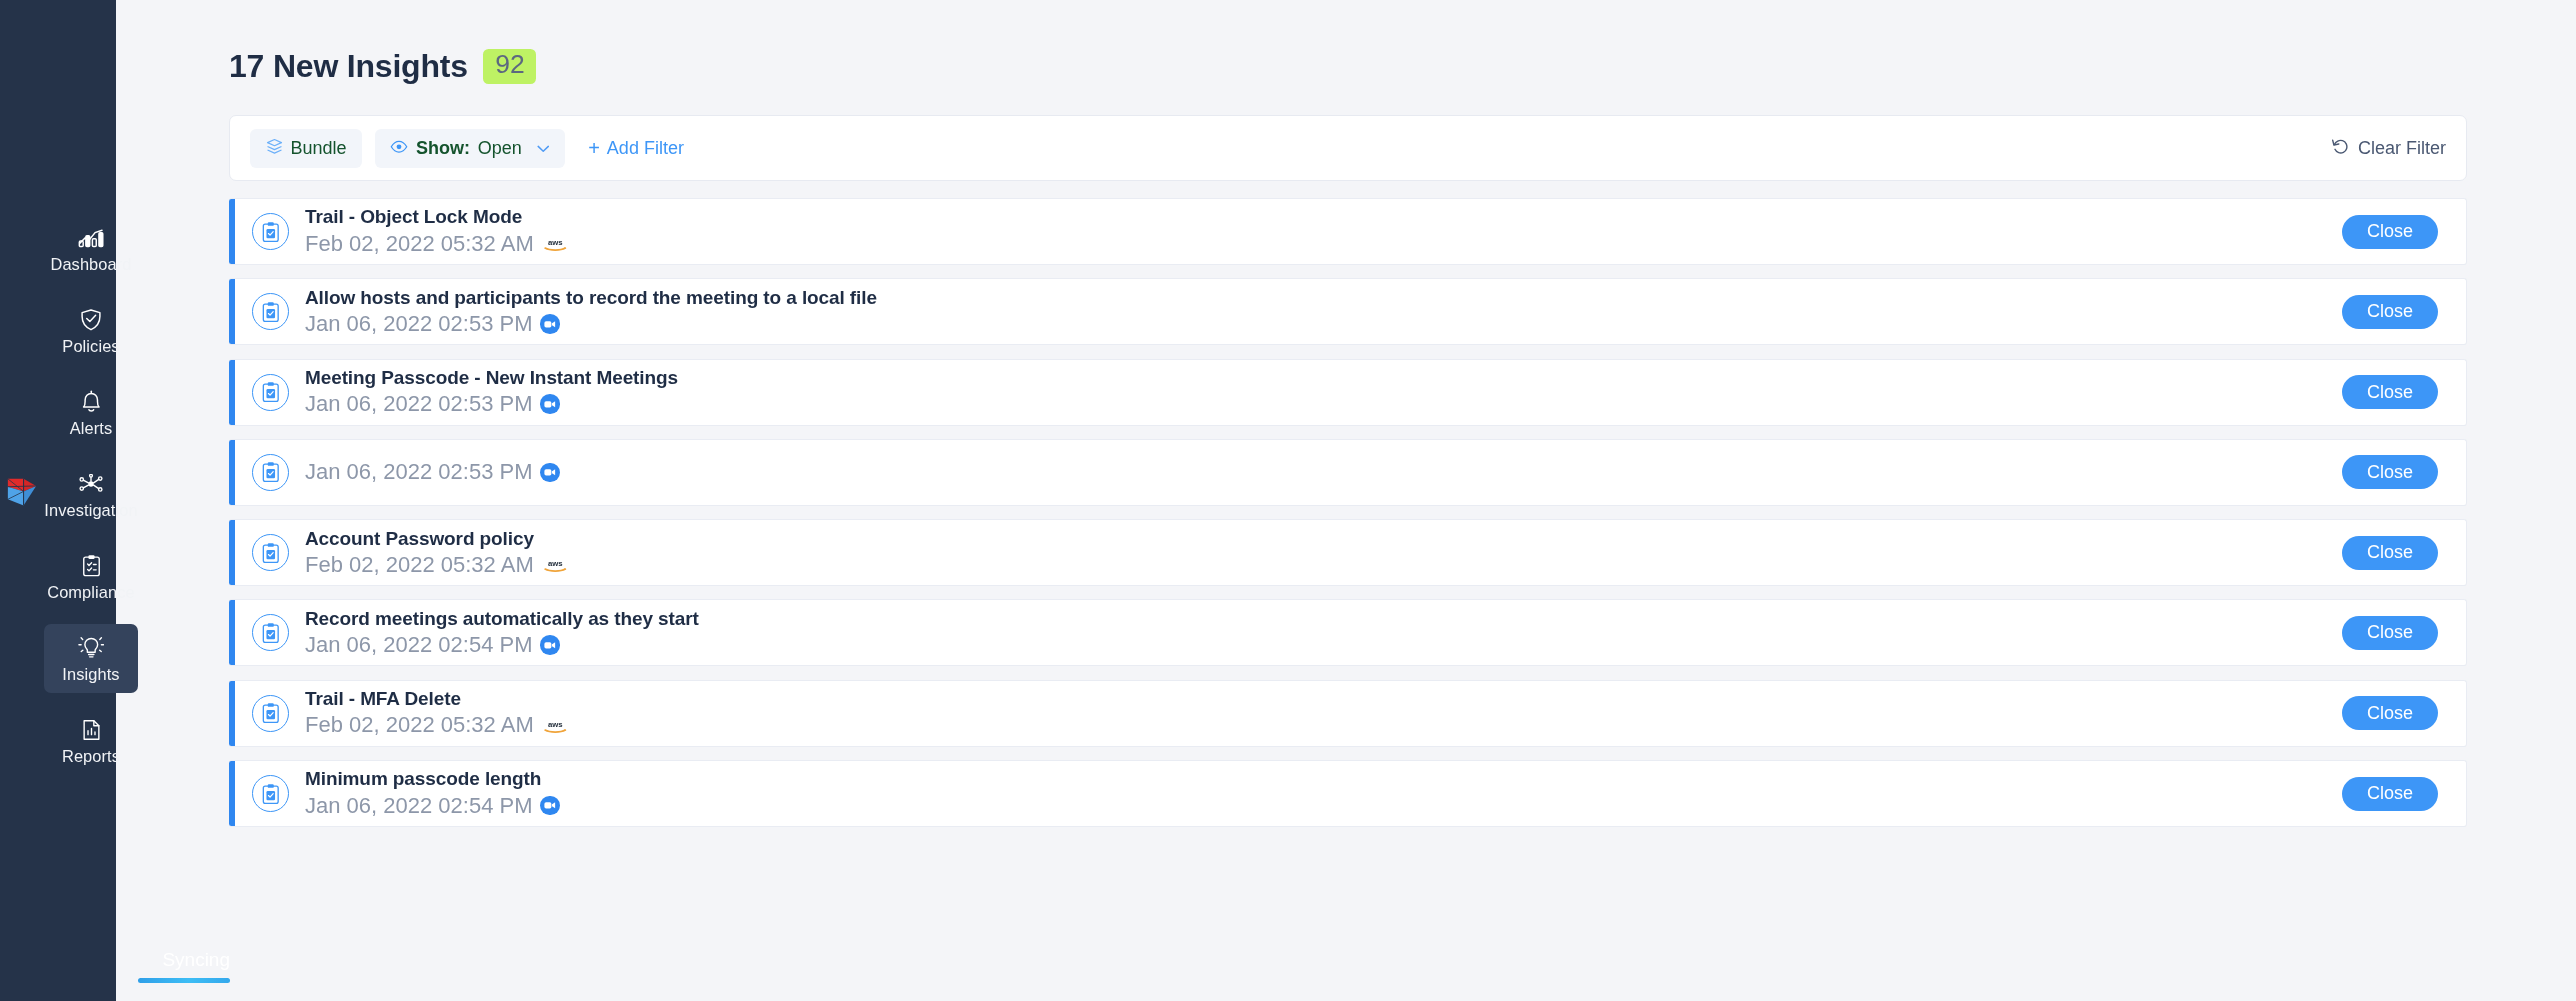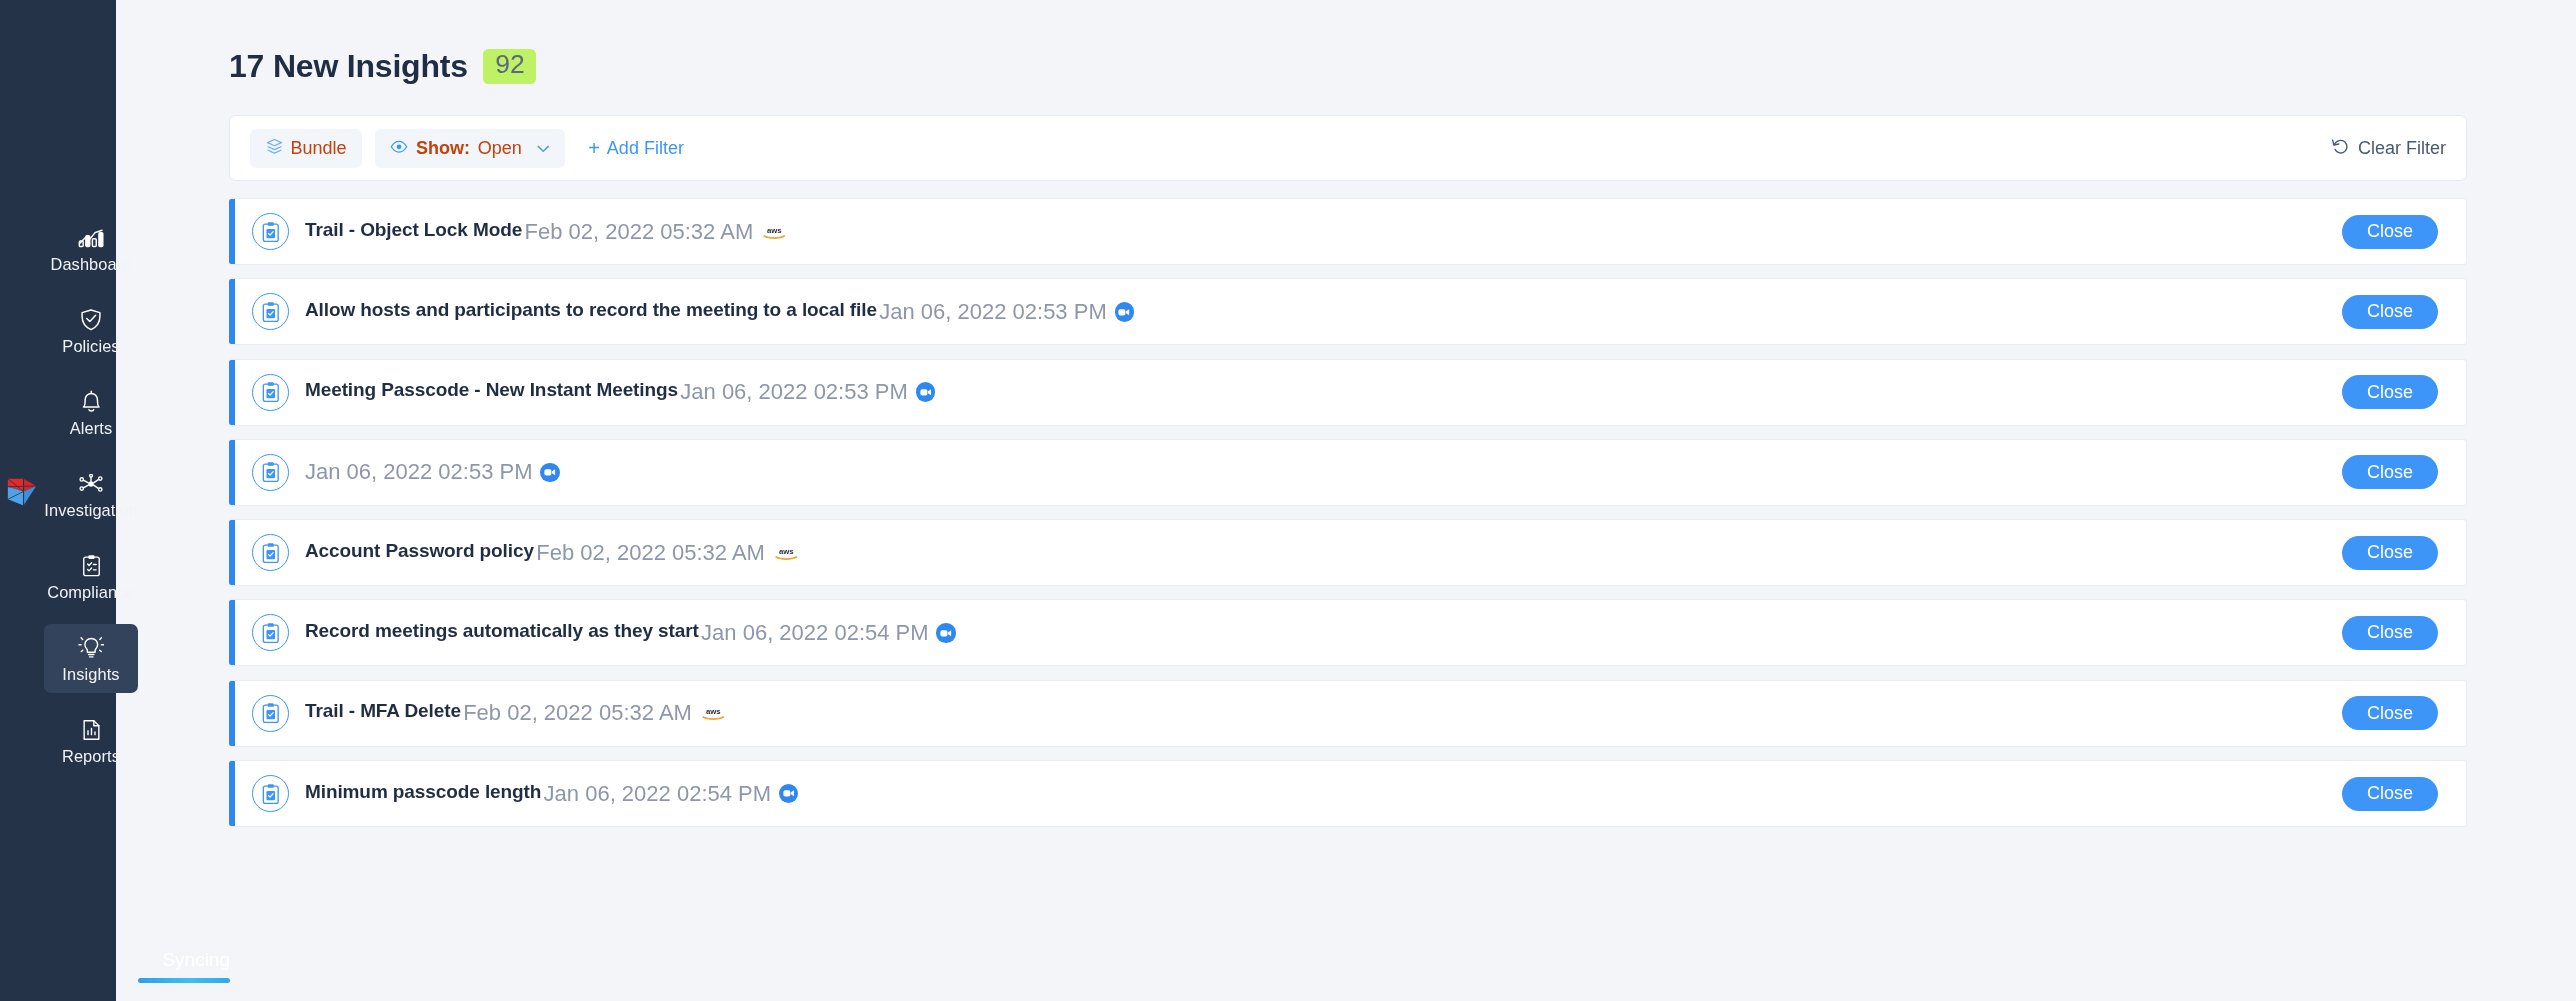--- a/index.html
+++ b/index.html
@@ -106,21 +106,21 @@
     align-items: center;
     gap: 7.8px;
     background: #f2f5fa;
     border-radius: 6.2px;
     height: 39px;
     padding: 0 15.6px;
     margin-right: 12.5px;
     cursor: pointer;
     white-space: nowrap;
   }
-  .chip-text { font-size: 18px; color: #c2410c; }
+  .chip-text { font-size: 18px; color: #14532d; }
   .chip-text b { font-weight: bold; }
   .chip-x {
     color: #b2bbcb; font-size: 19px; margin-left: 9.4px; line-height: 1;
   }
   .chevron { color: #4f9bf5; font-size: 13.3px; margin-left: 7px; }
   .add-filter {
     display: flex; align-items: center; gap: 7px;
     color: #3d96f7; font-size: 18px; cursor: pointer; margin-left: 11px;
   }
   .add-plus { font-size: 20px; line-height: 1; }
@@ -153,21 +153,21 @@
     background: #2f87f0;
     border-radius: 2.3px 0 0 2.3px;
   }
   .row-icon {
     width: 37px; height: 37px; min-width: 37px;
     border-radius: 50%;
     border: 1.6px solid #3d96f7;
     display: flex; align-items: center; justify-content: center;
     margin-right: 15.6px;
   }
-  .row-body { display: flex; flex-direction: row; justify-content: center; gap: 2.3px; }
+  .row-body { display: flex; flex-direction: column; justify-content: center; gap: 2.3px; }
   .row-title {
     font-size: 19px; font-weight: bold; color: #1f2d45; letter-spacing: -0.1px;
   }
   .row-meta { display: flex; align-items: center; gap: 7.8px; }
   .row-date { font-size: 22px; color: #8d97a9; }
   .svc-icon { display: flex; align-items: center; }
   .close-btn {
     margin-left: auto;
     margin-right: 28px;
     background: #3d96f7;

